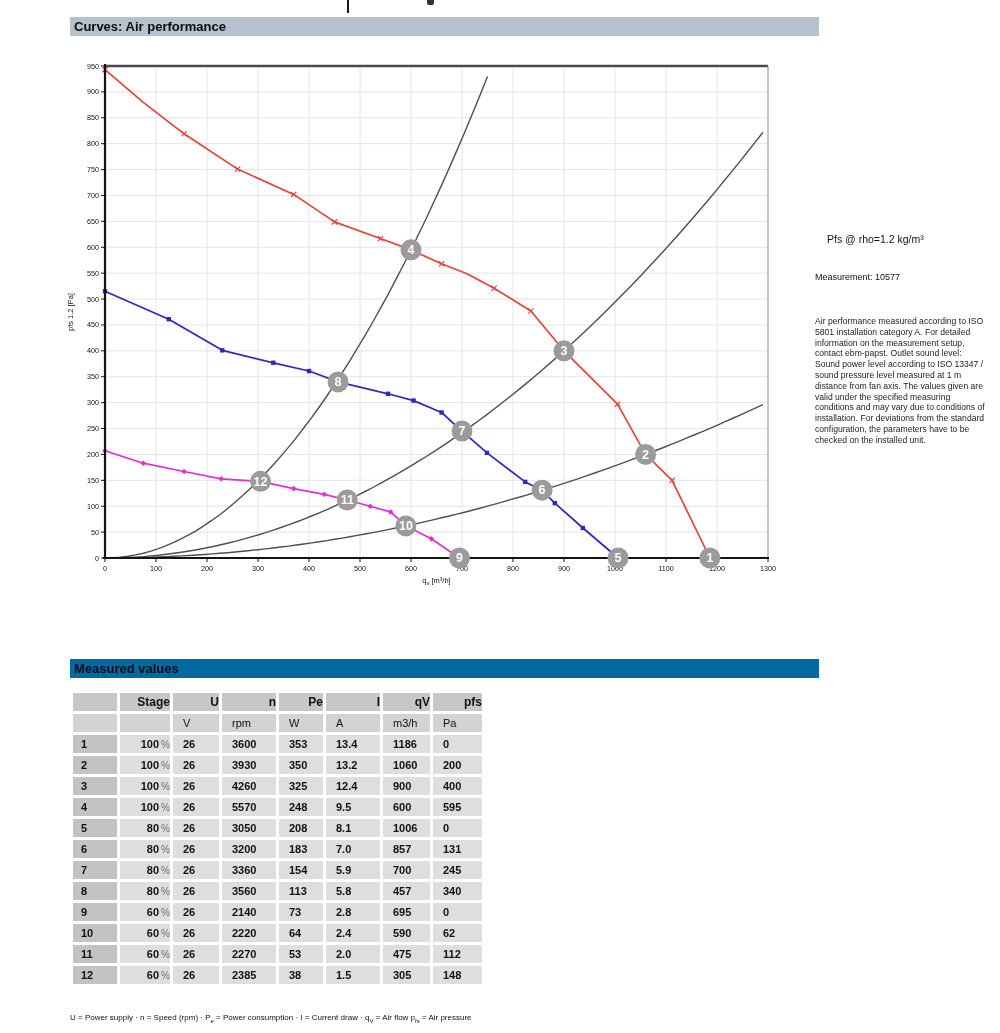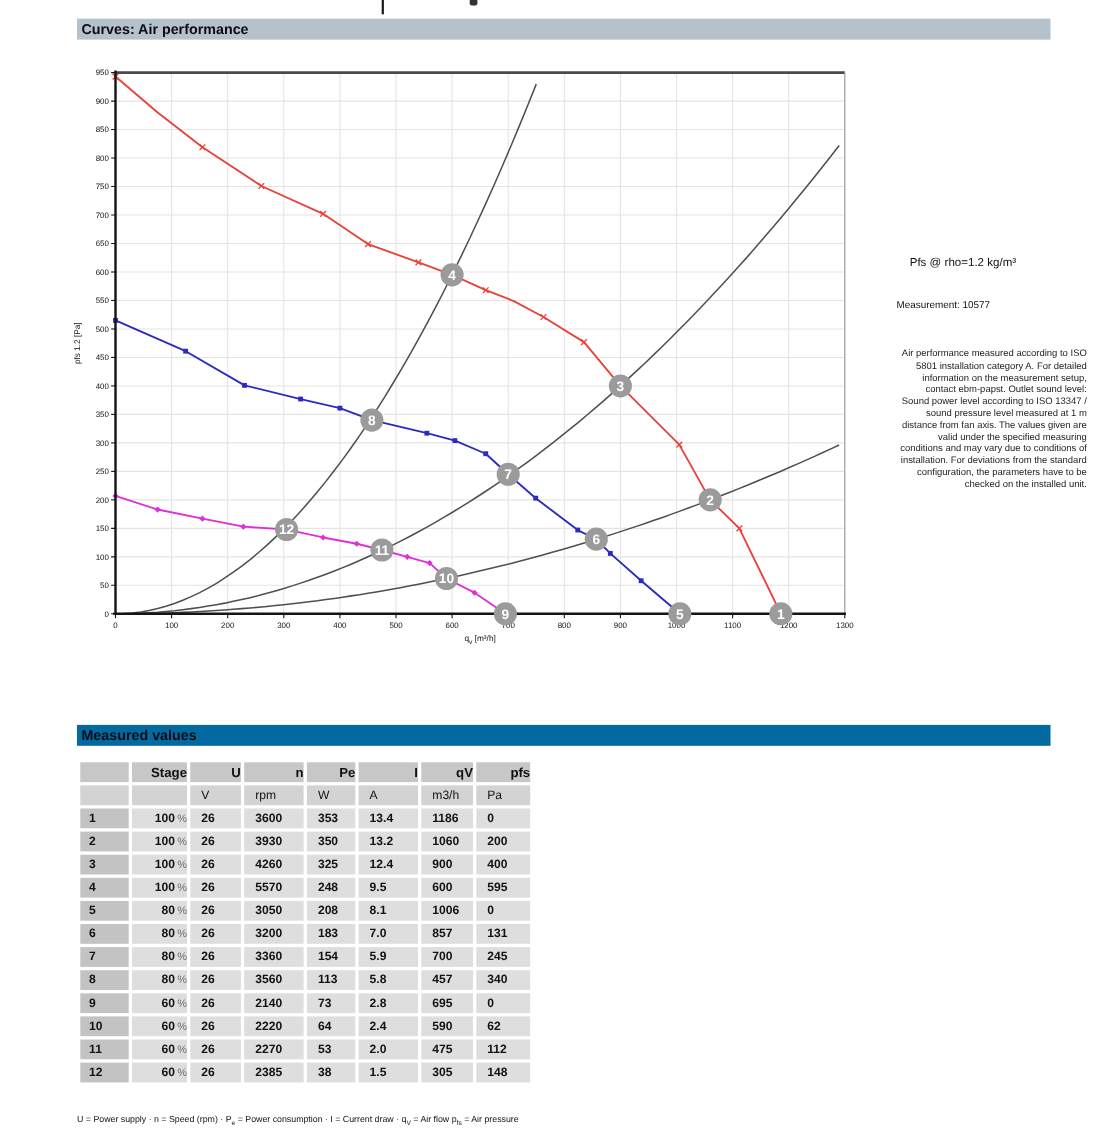--- a/index.html
+++ b/index.html
@@ -3,32 +3,32 @@
 <meta charset="utf-8">
 <style>
   html,body{margin:0;padding:0;background:#ffffff;}
   body{font-family:"Liberation Sans","DejaVu Sans",sans-serif;color:#111;}
   #page{position:relative;width:1000px;height:1033px;background:#fff;overflow:hidden;}
 
   
   .top-vline{position:absolute;left:347px;top:0;width:2px;height:13px;background:#1a1a1a;}
   .top-fragment{position:absolute;left:427px;top:0;width:7px;height:5px;background:#333;border-radius:0 0 2px 2px;}
 
-  .section-bar{position:absolute;left:70px;width:885px;height:19px;line-height:19px;
+  .section-bar{position:absolute;left:70px;width:749px;height:19px;line-height:19px;
     font-size:13px;font-weight:bold;color:#0b0b14;padding-left:4px;box-sizing:border-box;}
   .bar-blue{top:17px;background:#b5c1cb;}
   .bar-gray{top:659px;background:#0369a1;}
 
   #chart-wrap{position:absolute;left:60px;top:55px;width:740px;height:550px;}
   #chart-svg{width:740px;height:550px;display:block;}
 
   
   .side-head{position:absolute;left:815px;top:233px;width:180px;font-size:10.5px;color:#111;margin-left:12px;}
   .side-meas{position:absolute;left:815px;top:272px;width:180px;font-size:9px;color:#111;}
-  .side-para{position:absolute;left:815px;top:316px;width:173px;font-size:8.6px;line-height:10.8px;color:#1c1c1c;text-align:right;}
+  .side-para{position:absolute;left:815px;top:316px;width:173px;font-size:8.6px;line-height:10.8px;color:#1c1c1c;}
 
   
   #mv-table{position:absolute;left:70px;top:690px;border-collapse:separate;border-spacing:3px 3px;}
   #mv-table td,#mv-table th{font-size:11px;height:18px;padding:0 0 0 10px;text-align:left;vertical-align:middle;white-space:nowrap;}
   #mv-table th{background:#c7c7c7;font-weight:bold;font-size:12px;text-align:right;}
   #mv-table .unit-row td{background:#d3d3d3;font-weight:normal;}
   #mv-table .num-col{background:#c3c3c3;font-weight:bold;padding-left:8px;}
   #mv-table .data-cell{background:#dedede;font-weight:bold;}
   #mv-table .stage-cell{background:#dedede;font-weight:bold;text-align:right;padding-left:0;}
   #mv-table .pct{color:#6e6e6e;font-weight:normal;font-size:10px;}

